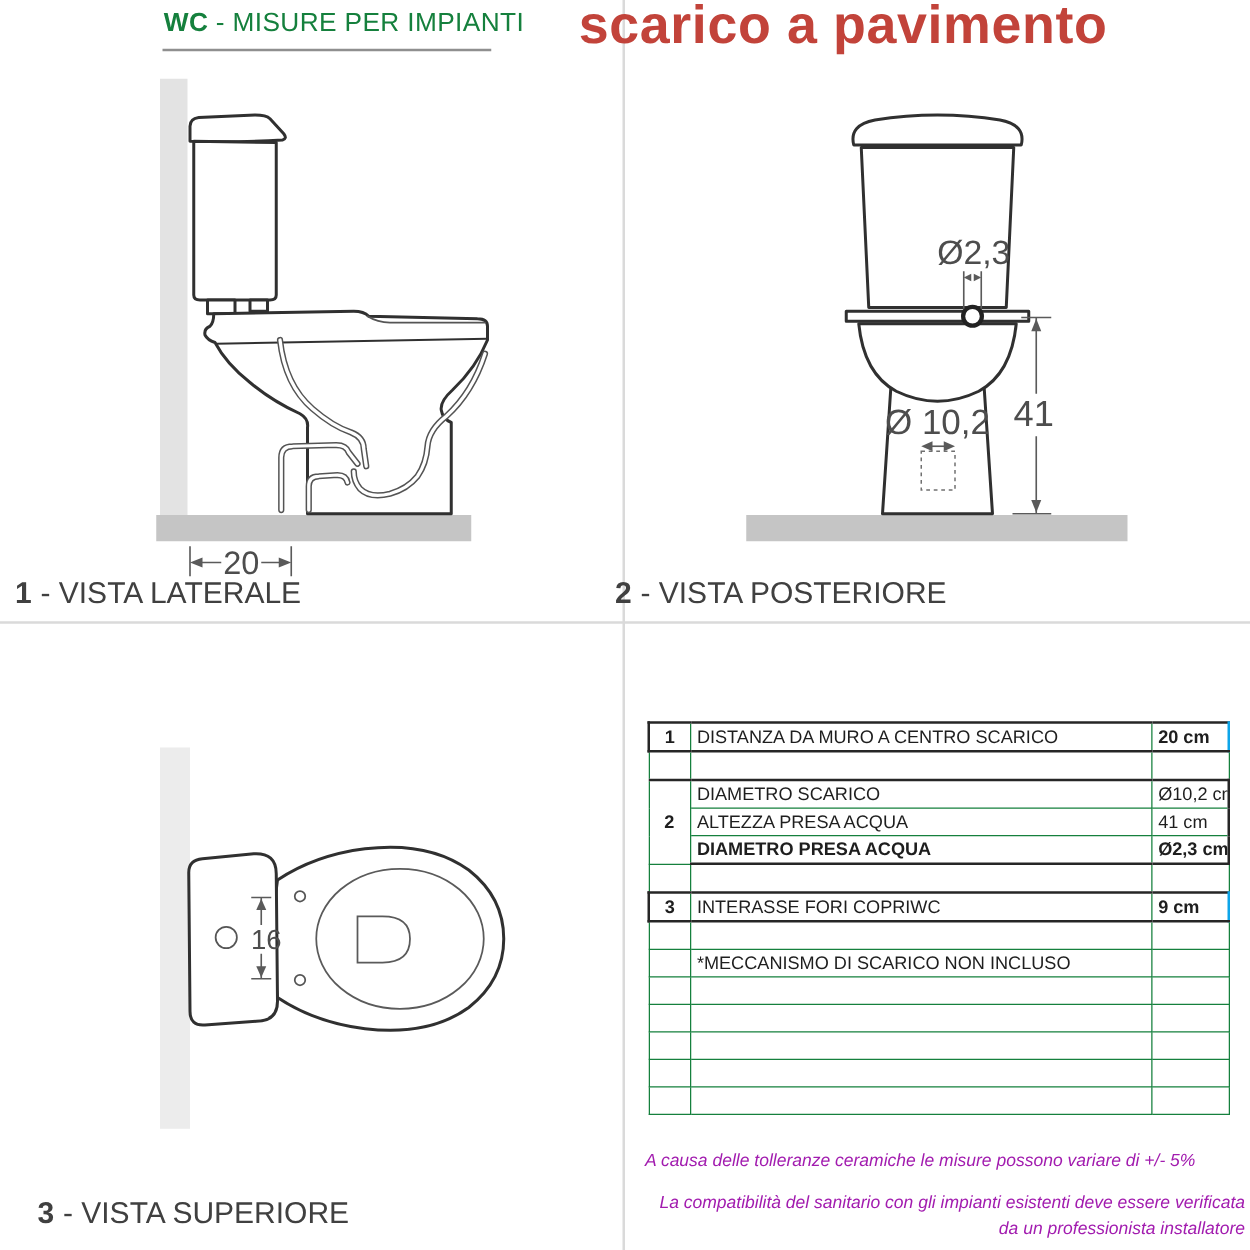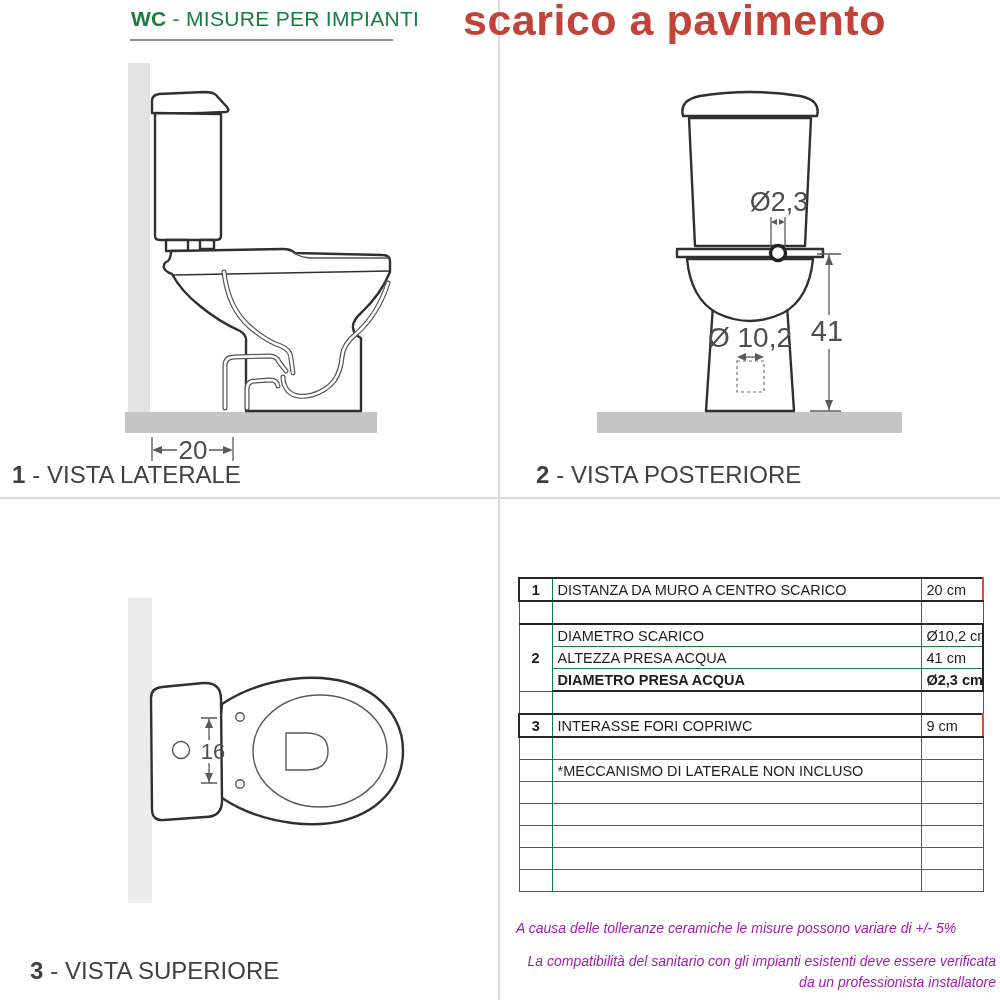--- a/index.html
+++ b/index.html
@@ -32,21 +32,21 @@
   .dim-text{fill:#4d4d4d;font-family:"Liberation Sans",sans-serif;}
 
   table.spec{position:absolute;left:518px;top:577px;width:464px;border-collapse:collapse;table-layout:fixed;}
   table.spec td{border:1px solid #15803d;height:21px;font-size:14.5px;padding:0 5px;
                 white-space:nowrap;overflow:hidden;color:#1e1e1e;}
   col.w-num{width:33px;} col.w-label{width:369px;} col.w-val{width:62px;}
   td.c-num{font-weight:700;text-align:center;padding:0;}
   td.c-val{padding:0 3px;}
   tr.box td{border-top:2px solid #262626;border-bottom:2px solid #262626;}
   tr.box td:first-child{border-left:2px solid #262626;}
-  tr.box td:last-child{border-right:2px solid #ef4444;}
+  tr.box td:last-child{border-right:2px solid #0ea5e9;font-weight:bold;}
   tr.g-top td{border-top:2px solid #262626;}
   tr.g-bot td{border-bottom:2px solid #262626;font-weight:bold;}
   td.g-left{border-left:2px solid #262626;border-top:2px solid #262626;border-bottom:2px solid #262626;}
   tr.g td:last-child{border-right:2px solid #262626;}
 
   .note{position:absolute;left:516px;width:480px;font-size:14px;font-style:italic;
         color:#a21caf;line-height:1.5;}
   #note-1{top:918px;} #note-2{top:951px;text-align:right;}
 </style>
 </head>
@@ -150,21 +150,21 @@
     <path class="dim" d="M201,718 H217 M201,783 H217 M209,718 V740 M209,763 V783"></path>
     <polygon class="dim-head" points="209,719 205,728 213,728"></polygon>
     <polygon class="dim-head" points="209,782 205,773 213,773"></polygon>
     <text class="dim-text" x="213" y="759" font-size="22" text-anchor="middle" fill="#3d3d3d">16</text>
   </g>
 </svg>
 
 <div class="view-label" style="left:12px;top:461px">
   <b>1</b><span>- VISTA LATERALE</span>
 </div>
-<div class="view-label" style="left:536px;top:461px">
+<div class="view-label" style="left:492px;top:461px">
   <b>2</b><span>- VISTA POSTERIORE</span>
 </div>
 <div class="view-label" style="left:30px;top:957px">
   <b>3</b><span>- VISTA SUPERIORE</span>
 </div>
 
 <table class="spec">
   <colgroup>
       <col class="w-num">
       <col class="w-label">
@@ -204,21 +204,21 @@
       <td class="c-label">INTERASSE FORI COPRIWC</td>
       <td class="c-val">9 cm</td>
     </tr>
     <tr>
       <td></td>
         <td></td>
         <td></td>
     </tr>
     <tr>
       <td></td>
-      <td class="c-label">*MECCANISMO DI LATERALE NON INCLUSO</td>
+      <td class="c-label">*MECCANISMO DI SCARICO NON INCLUSO</td>
       <td></td>
     </tr>
   <tr>
         <td></td>
         <td></td>
         <td></td>
       </tr>
       <tr>
         <td></td>
         <td></td>

